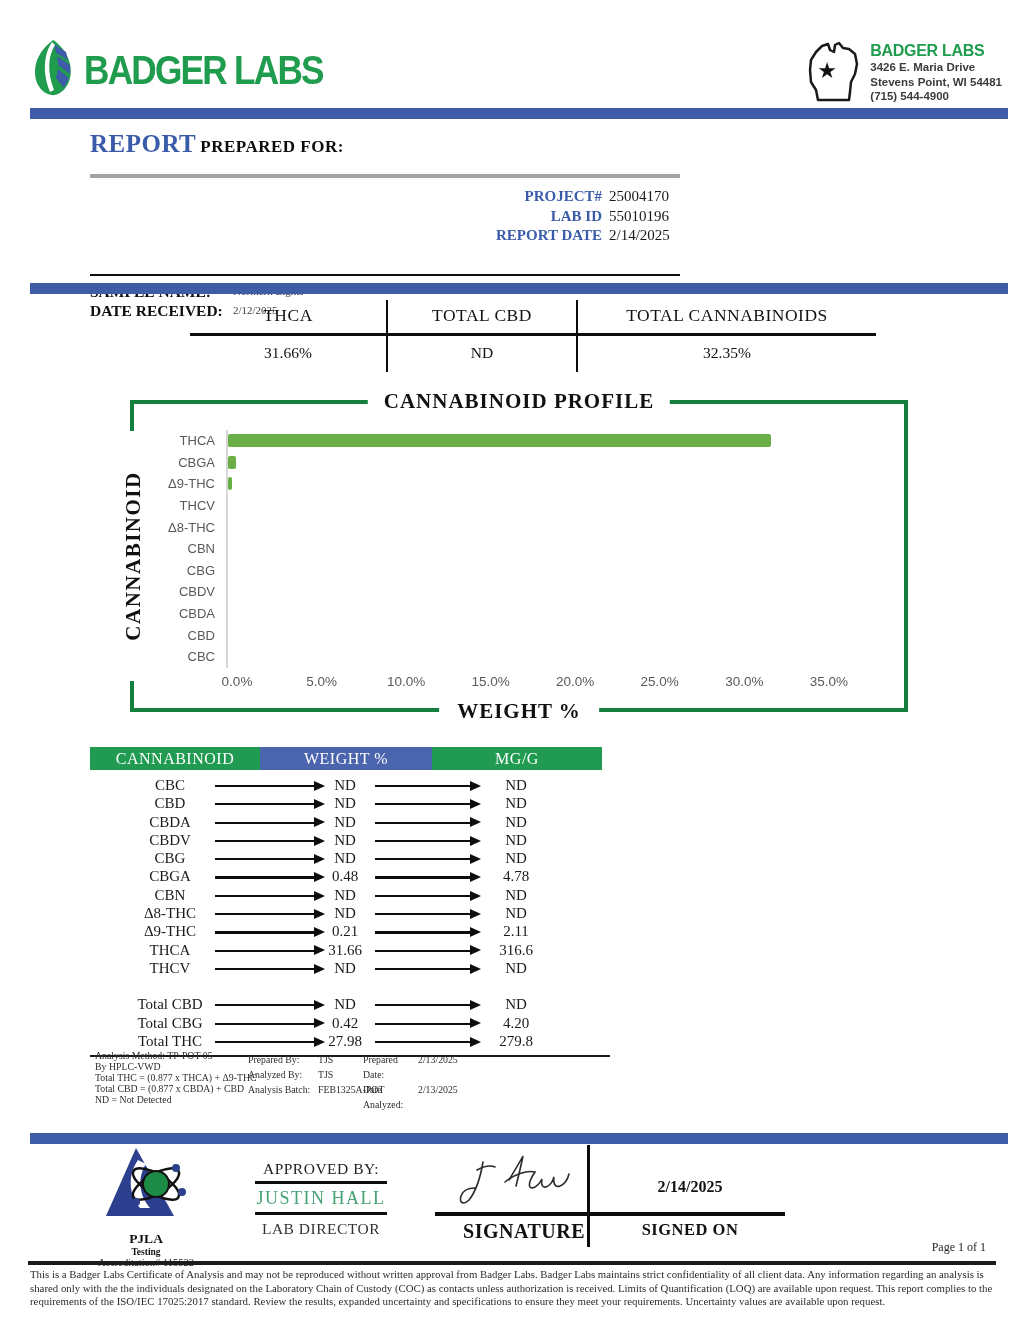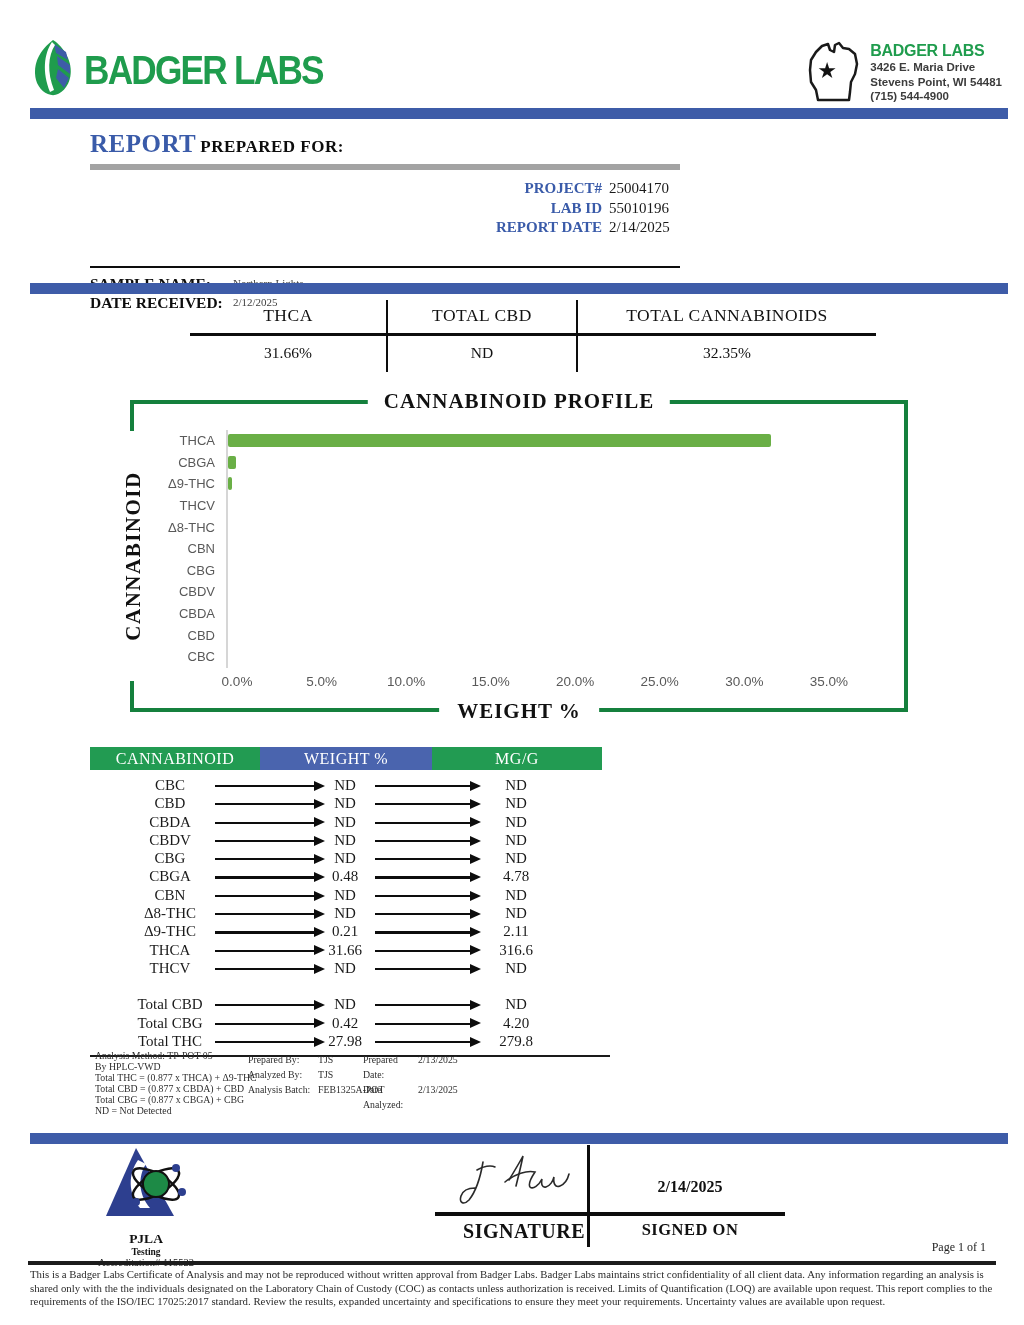--- a/index.html
+++ b/index.html
@@ -17,21 +17,21 @@
   .hdr-title .big { font-size:27px; }
   .hdr-title .small { font-size:20px; }
   .hdr-right { position:absolute; right:22px; top:40px; display:flex; align-items:flex-start; gap:4px; }
   .lab-info { font-family:"Liberation Sans",sans-serif; padding-top:2px; }
   .lab-info .lab-name { color:#1f9c4d; font-weight:bold; font-size:16px; letter-spacing:-0.3px; }
   .lab-info .lab-line { color:#3c3c3c; font-weight:bold; font-size:11.5px; line-height:14.5px; }
   .blue-bar { position:absolute; left:30px; right:16px; height:11px; background:#3e5ca8; }
   #bar1 { top:108px; } #bar2 { top:283px; } #bar3 { top:1133px; }
   
   .report { position:absolute; left:90px; top:130px; width:590px; }
-  .report-head { border-bottom:6px solid #a3a3a3; padding-bottom:6px; }
+  .report-head { border-bottom:4px solid #a3a3a3; padding-bottom:16px; }
   .report-word { color:#3a5ba9; font-weight:bold; font-size:25px; letter-spacing:0.5px; }
   .prepared-word { color:#0d0d0d; font-weight:bold; font-size:17px; letter-spacing:0.5px; }
   .proj-block { margin-top:9px; border-bottom:2px solid #0d0d0d; padding-bottom:28px; }
   .proj-row { display:flex; justify-content:flex-end; line-height:19.5px; }
   .proj-label { color:#3a5ba9; font-weight:bold; font-size:15px; text-align:right; }
   .proj-value { width:78px; text-align:left; font-size:15px; color:#1a1a1a; padding-left:7px; }
   .sample-block { margin-top:6px; }
   .sample-row { display:flex; line-height:19px; }
   .sample-label { width:143px; font-weight:bold; font-size:15.5px; color:#0d0d0d; }
   .sample-value { font-size:11px; color:#404040; }
@@ -360,21 +360,20 @@
         </div>
       </div>
   </div>
 
   <div class="notes">
     <div class="notes-left">
         <div>Analysis Method: TP-POT-05</div>
         <div>By HPLC-VWD</div>
         <div>Total THC = (0.877 x  THCA) + Δ9-THC</div>
         <div>Total CBD = (0.877 x  CBDA) + CBD</div>
-        <div>Total CBG = (0.877 x  CBGA) + CBG</div>
         <div>ND = Not Detected</div>
       </div>
     <div class="notes-mid">
       <div class="nrow">
           <span class="nlab">Prepared By:</span>
           <span>TJS</span>
         </div>
       <div class="nrow">
           <span class="nlab">Analyzed By:</span>
           <span>TJS</span>
@@ -409,20 +408,25 @@
         <circle cx="78" cy="22" r="4" fill="#2d3f8f"></circle>
         <circle cx="84" cy="46" r="4" fill="#2d3f8f"></circle>
         <circle cx="38" cy="56" r="4" fill="#2d3f8f"></circle>
       </svg>
     </span>
     <div class="pjla-name">PJLA</div>
     <div class="pjla-type">Testing</div>
     <div class="pjla-accr">Accreditation# 115522</div>
   </div>
 
+  <div class="approved">
+    <div class="appr-label">APPROVED BY:</div>
+    <div class="appr-name">JUSTIN HALL</div>
+    <div class="appr-title">LAB DIRECTOR</div>
+  </div>
 
   <div class="sig-area">
     <span class="sig-svg">
       <svg width="135" height="62" viewBox="0 0 135 62">
         <g fill="none" stroke="#2a2a2a" stroke-width="1.6" stroke-linecap="round">
           <path d="M30 14 C28 26 24 42 16 52 C10 58 6 54 8 48 C10 42 16 40 22 40"></path>
           <path d="M24 22 C30 18 38 17 42 19"></path>
           <path d="M56 32 C62 22 68 12 70 8 C68 18 65 30 63 38"></path>
           <path d="M52 34 C62 26 74 22 82 24 C78 30 75 36 77 39 C80 42 86 37 89 31 C88 36 89 40 93 39 C97 38 100 33 101 29 C100 35 102 40 107 38 C112 36 115 30 116 26"></path>
         </g>

